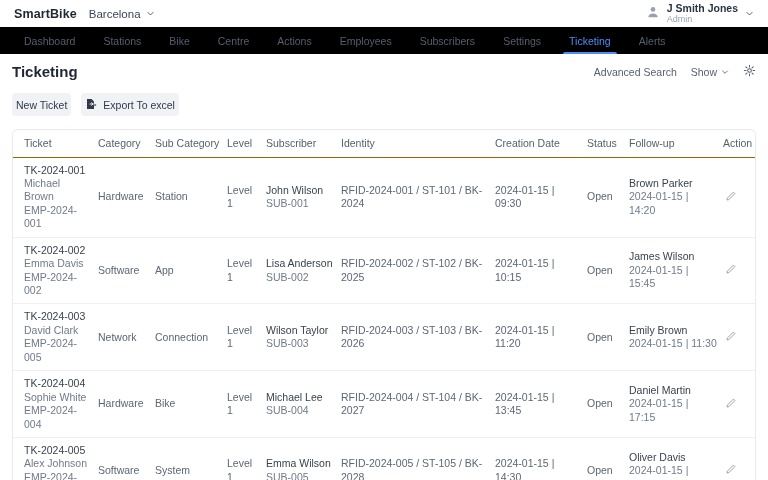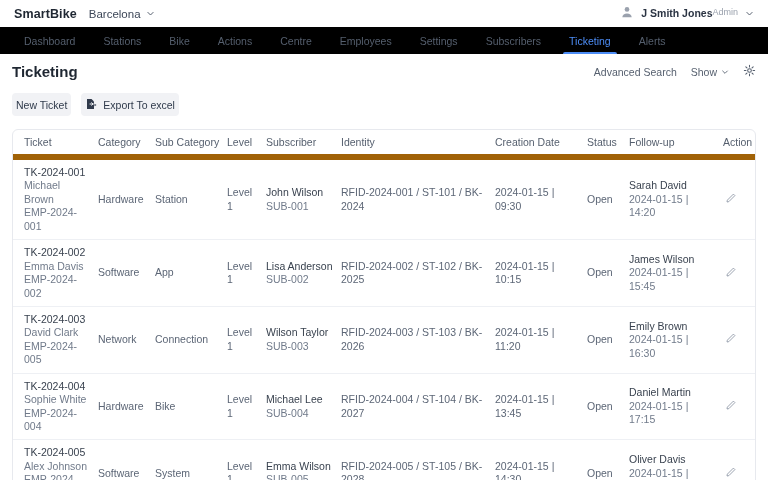--- a/index.html
+++ b/index.html
@@ -11,21 +11,21 @@
   }
   
   .topbar {
     height: 27px; display: flex; align-items: center;
     justify-content: space-between; padding: 0 14px; background: #fff;
   }
   .brand-area { display: flex; align-items: center; gap: 12px; }
   .brand { font-weight: bold; font-size: 12.5px; color: #1f2732; letter-spacing: .1px; }
   .city-selector { display: flex; align-items: center; gap: 5px; font-size: 11.5px; color: #3c4657; cursor: pointer; }
   .user-area { display: flex; align-items: center; gap: 7px; cursor: pointer; }
-  .user-text { display: flex; flex-direction: row; line-height: 1.15; }
+  .user-text { display: flex; flex-direction: column; line-height: 1.15; }
   .user-name { font-size: 10.5px; font-weight: bold; color: #2b3443; }
   .user-role { font-size: 9px; color: #9aa1ad; }
   .chev { color: #555f6e; display: inline-flex; }
   
   .nav {
     height: 27px; background: #000000; display: flex; align-items: stretch;
     padding: 0 10px; font-size: 10.5px; color: #555f6e;
   }
   .nav-item {
     display: flex; align-items: center; padding: 0 14px;
@@ -50,21 +50,21 @@
     font-family: "Liberation Sans", sans-serif;
   }
   
   .table-wrap {
     margin-top: 13px; border: 1px solid #e7e9ee; border-radius: 6px;
     overflow: hidden; background: #fff;
   }
   table { width: 100%; border-collapse: collapse; table-layout: fixed; font-size: 10.5px; }
   th {
     text-align: left; font-weight: normal; color: #555f6e;
-    height: 27px; border-bottom: 6px solid #a16207; padding: 0 6px 0 0;
+    height: 27px; border-bottom: 1px solid #a16207; padding: 0 6px 0 0;
   }
   td {
     border-bottom: 1px solid #eef0f4; padding: 6px 6px 6px 0;
     vertical-align: middle; color: #5c London6676; color: #5c6676; line-height: 1.28; height: 44px;
   }
   tr:last-child td { border-bottom: none; }
   th:first-child, td:first-child { padding-left: 11px; }
   .cell-main { color: #39424f; display: block; }
   .cell-sub { color: #707a8a; display: block; }
   .edit-btn { background: none; border: none; cursor: pointer; padding: 2px; display: inline-flex; }
@@ -100,25 +100,25 @@
           <path d="M5 9l7 7 7-7"></path>
         </svg>
     </span>
   </div>
 </header>
 
 <nav class="nav">
   <span class="nav-item">Dashboard</span>
   <span class="nav-item">Stations</span>
   <span class="nav-item">Bike</span>
+  <span class="nav-item">Centre</span>
   <span class="nav-item">Actions</span>
-  <span class="nav-item">Centre</span>
   <span class="nav-item">Employees</span>
+  <span class="nav-item">Subscribers</span>
   <span class="nav-item">Settings</span>
-  <span class="nav-item">Subscribers</span>
   <span class="nav-item active">Ticketing</span>
   <span class="nav-item">Alerts</span>
 </nav>
 
 <main class="content">
 
   <div class="title-row">
     <h1 class="page-title">Ticketing</h1>
     <div class="controls">
       <span class="ctrl">
@@ -199,21 +199,21 @@
       <td><span>Station</span></td>
       <td><span>Level 1</span></td>
       <td>
         <span class="cell-main">John Wilson</span>
         <span class="cell-sub">SUB-001</span>
       </td>
       <td><span>RFID-2024-001 / ST-101 / BK-2024</span></td>
       <td><span>2024-01-15 | 09:30</span></td>
       <td><span>Open</span></td>
       <td>
-        <span class="cell-main">Sarah David</span>
+        <span class="cell-main">Brown Parker</span>
         <span class="cell-sub">2024-01-15 | 14:20</span>
       </td>
       <td>
         <button class="edit-btn">
           <span>
             <svg width="12" height="12" viewBox="0 0 24 24" fill="none" stroke="#8a93a3" stroke-width="1.7" stroke-linejoin="round">
                     <path d="M4 20l.7-3.7L16.8 4.2l3 3L7.7 19.3 4 20z"></path>
                   </svg>
           </span>
         </button>
@@ -262,21 +262,21 @@
       <td><span>Level 1</span></td>
       <td>
         <span class="cell-main">Wilson Taylor</span>
         <span class="cell-sub">SUB-003</span>
       </td>
       <td><span>RFID-2024-003 / ST-103 / BK-2026</span></td>
       <td><span>2024-01-15 | 11:20</span></td>
       <td><span>Open</span></td>
       <td>
         <span class="cell-main">Emily Brown</span>
-        <span class="cell-sub">2024-01-15 | 16:30</span>
+        <span class="cell-sub">2024-01-15 | 11:30</span>
       </td>
       <td>
         <button class="edit-btn">
           <span>
             <svg width="12" height="12" viewBox="0 0 24 24" fill="none" stroke="#8a93a3" stroke-width="1.7" stroke-linejoin="round">
                     <path d="M4 20l.7-3.7L16.8 4.2l3 3L7.7 19.3 4 20z"></path>
                   </svg>
           </span>
         </button>
       </td>

